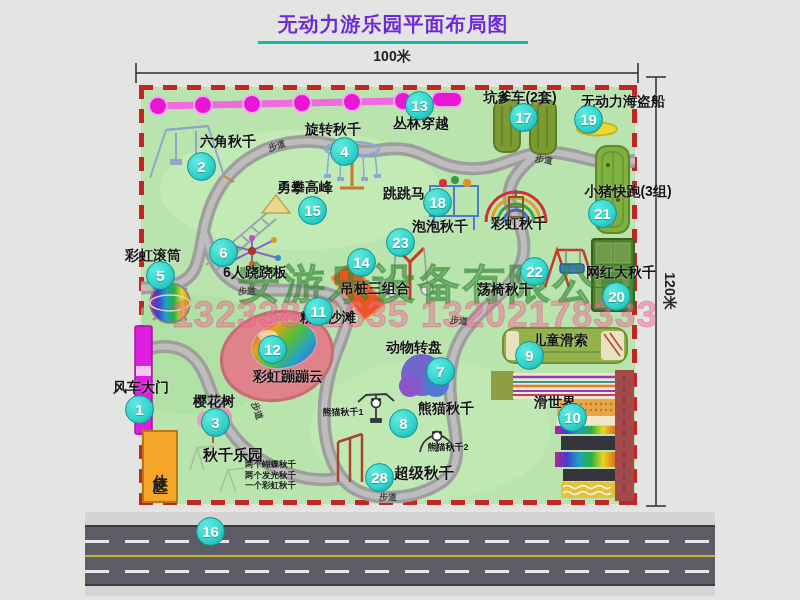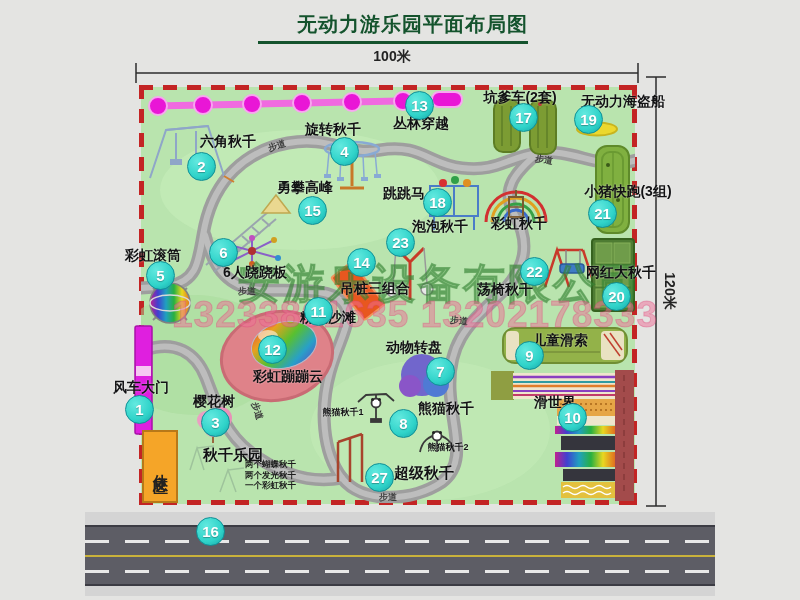--- a/index.html
+++ b/index.html
@@ -1,21 +1,21 @@
 <!DOCTYPE html>
 <html style="--badge: #2fd3c9; --map_green: #b9e4ae; --border_red: #c32424; --road_gray: #5d5d65; --road_yellow: #c9b23b; --chain_magenta: #e916d6; --gate_magenta: #df1fdf; --rest_area_orange: #f5a528;"><head>
 <meta charset="utf-8">
 <style>
   html,body{margin:0;padding:0;}
   body{font-family:"Liberation Sans","DejaVu Sans",sans-serif;background:#e4e4e2;}
   .stage{position:relative;width:800px;height:600px;background:#e4e4e2;overflow:hidden;}
 
-  .title{position:absolute;left:258px;top:11px;width:270px;text-align:right;
-    font-size:20px;font-weight:bold;color:#14532d;letter-spacing:1px;
-    border-bottom:3px solid #14532d;padding-bottom:3px;}
+  .title{position:absolute;left:258px;top:11px;width:270px;text-align:center;
+    font-size:20px;font-weight:bold;color:#6d28d9;letter-spacing:1px;
+    border-bottom:3px solid #14b8a6;padding-bottom:3px;}
 
   .dim-label{position:absolute;font-size:14px;font-weight:bold;color:#222;
     transform:translate(-50%,-50%);white-space:nowrap;}
   .dim-label.vert{transform:translate(-50%,-50%) rotate(90deg);}
 
   .map-bg{position:absolute;left:141px;top:87px;width:494px;height:417px;
     background:var(--map_green,#b9e4ae);}
   .bstrip{position:absolute;z-index:3;}
   .b-h{height:5px;background:repeating-linear-gradient(90deg,var(--border_red,#c32424) 0 14px,transparent 14px 24px);}
   .b-v{width:5px;background:repeating-linear-gradient(180deg,var(--border_red,#c32424) 0 14px,transparent 14px 24px);}
@@ -395,21 +395,21 @@
       <div class="badge" style="left: 588px; top: 119px;">19</div>
       <div class="map-label" style="left: 621px; top: 273px;">网红大秋千</div>
       <div class="badge" style="left: 616px; top: 296px;">20</div>
       <div class="map-label" style="left: 628px; top: 192px;">小猪快跑(3组)</div>
       <div class="badge" style="left: 602px; top: 213px;">21</div>
       <div class="map-label" style="left: 505px; top: 290px;">荡椅秋千</div>
       <div class="badge" style="left: 534px; top: 271px;">22</div>
       <div class="map-label" style="left: 440px; top: 227px;">泡泡秋千</div>
       <div class="badge" style="left: 400px; top: 242px;">23</div>
       <div class="map-label" style="left: 424px; top: 473px; font-size: 15px;">超级秋千</div>
-      <div class="badge" style="left: 379px; top: 477px;">27</div>
+      <div class="badge" style="left: 379px; top: 477px;">28</div>
       <div class="map-label" style="left: 519px; top: 224px; font-size: 14px;">彩虹秋千</div>
       <div class="map-label" style="left: 343px; top: 412px; font-size: 9px;">熊猫秋千1</div>
       <div class="map-label" style="left: 448px; top: 447px; font-size: 9px;">熊猫秋千2</div>
       <div class="walk-label" style="left: 277px; top: 146px; transform: translate(-50%, -50%) rotate(-18deg);">步道</div>
       <div class="walk-label" style="left: 544px; top: 160px; transform: translate(-50%, -50%) rotate(10deg);">步道</div>
       <div class="walk-label" style="left: 247px; top: 291px;">步道</div>
       <div class="walk-label" style="left: 459px; top: 321px; transform: translate(-50%, -50%) rotate(6deg);">步道</div>
       <div class="walk-label" style="left: 388px; top: 497px;">步道</div>
       <div class="walk-label" style="left: 257px; top: 411px; transform: translate(-50%, -50%) rotate(72deg);">步道</div>
       <div class="detail-block" style="left: 237px; top: 459px;">

